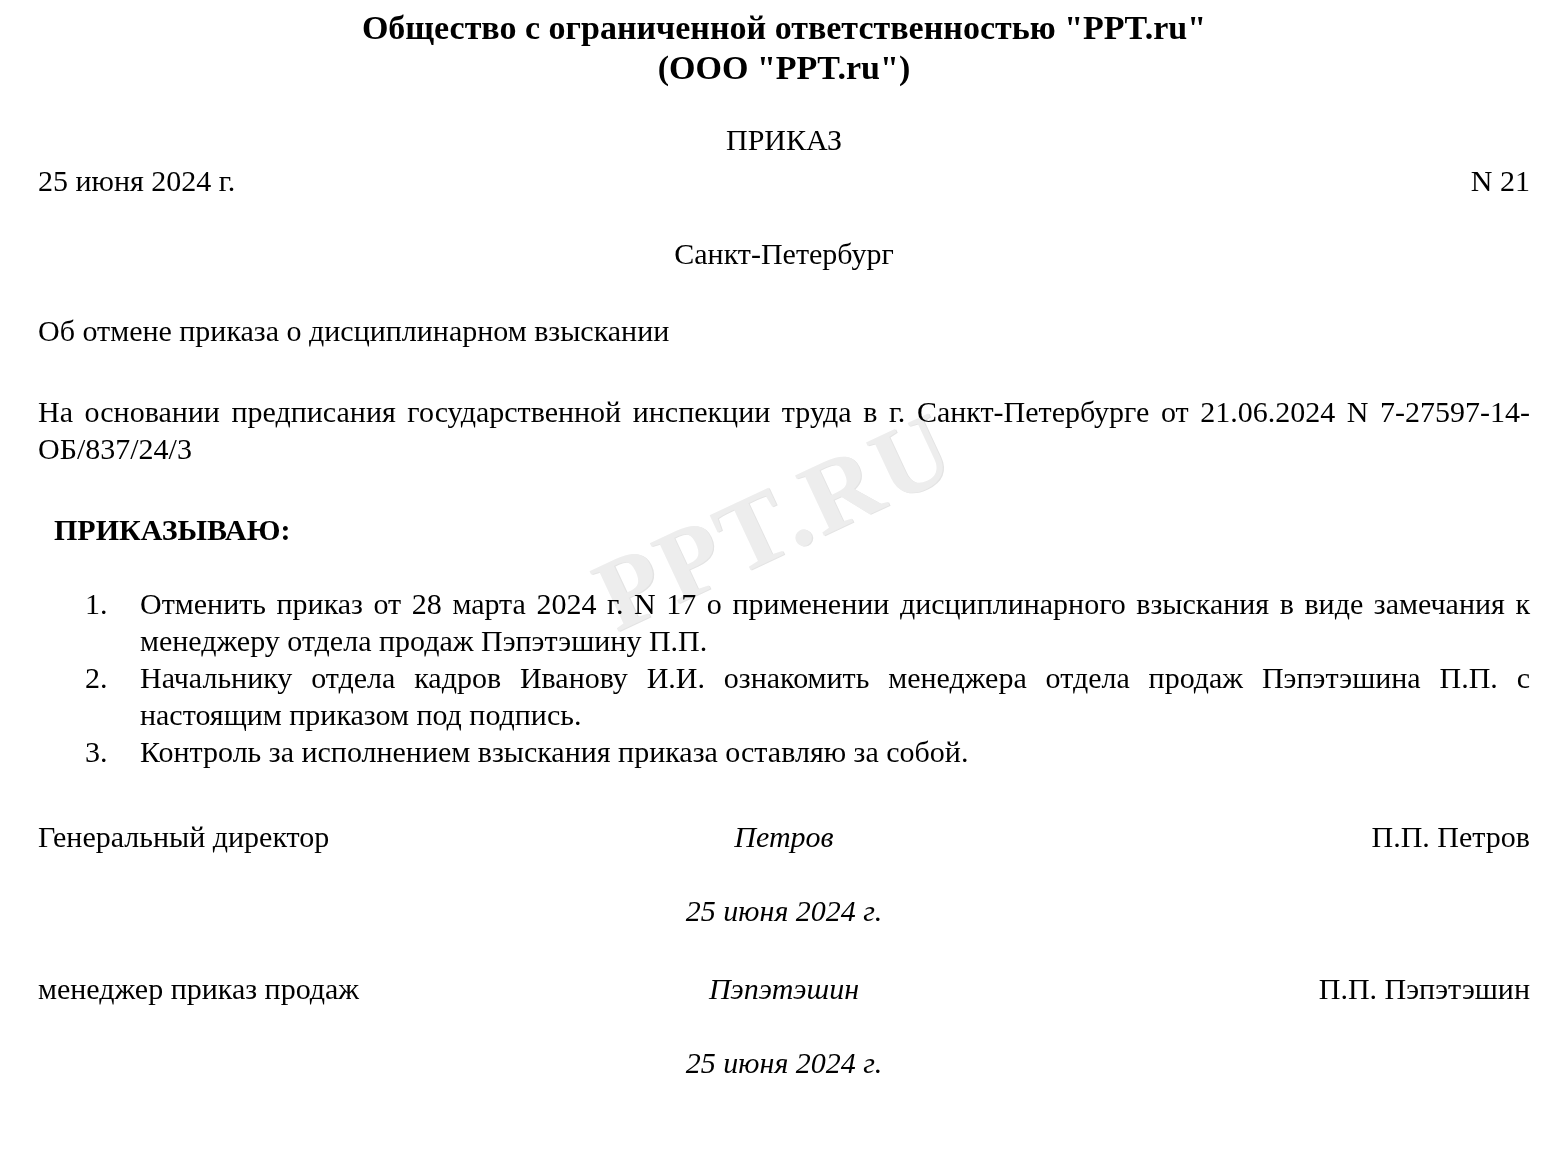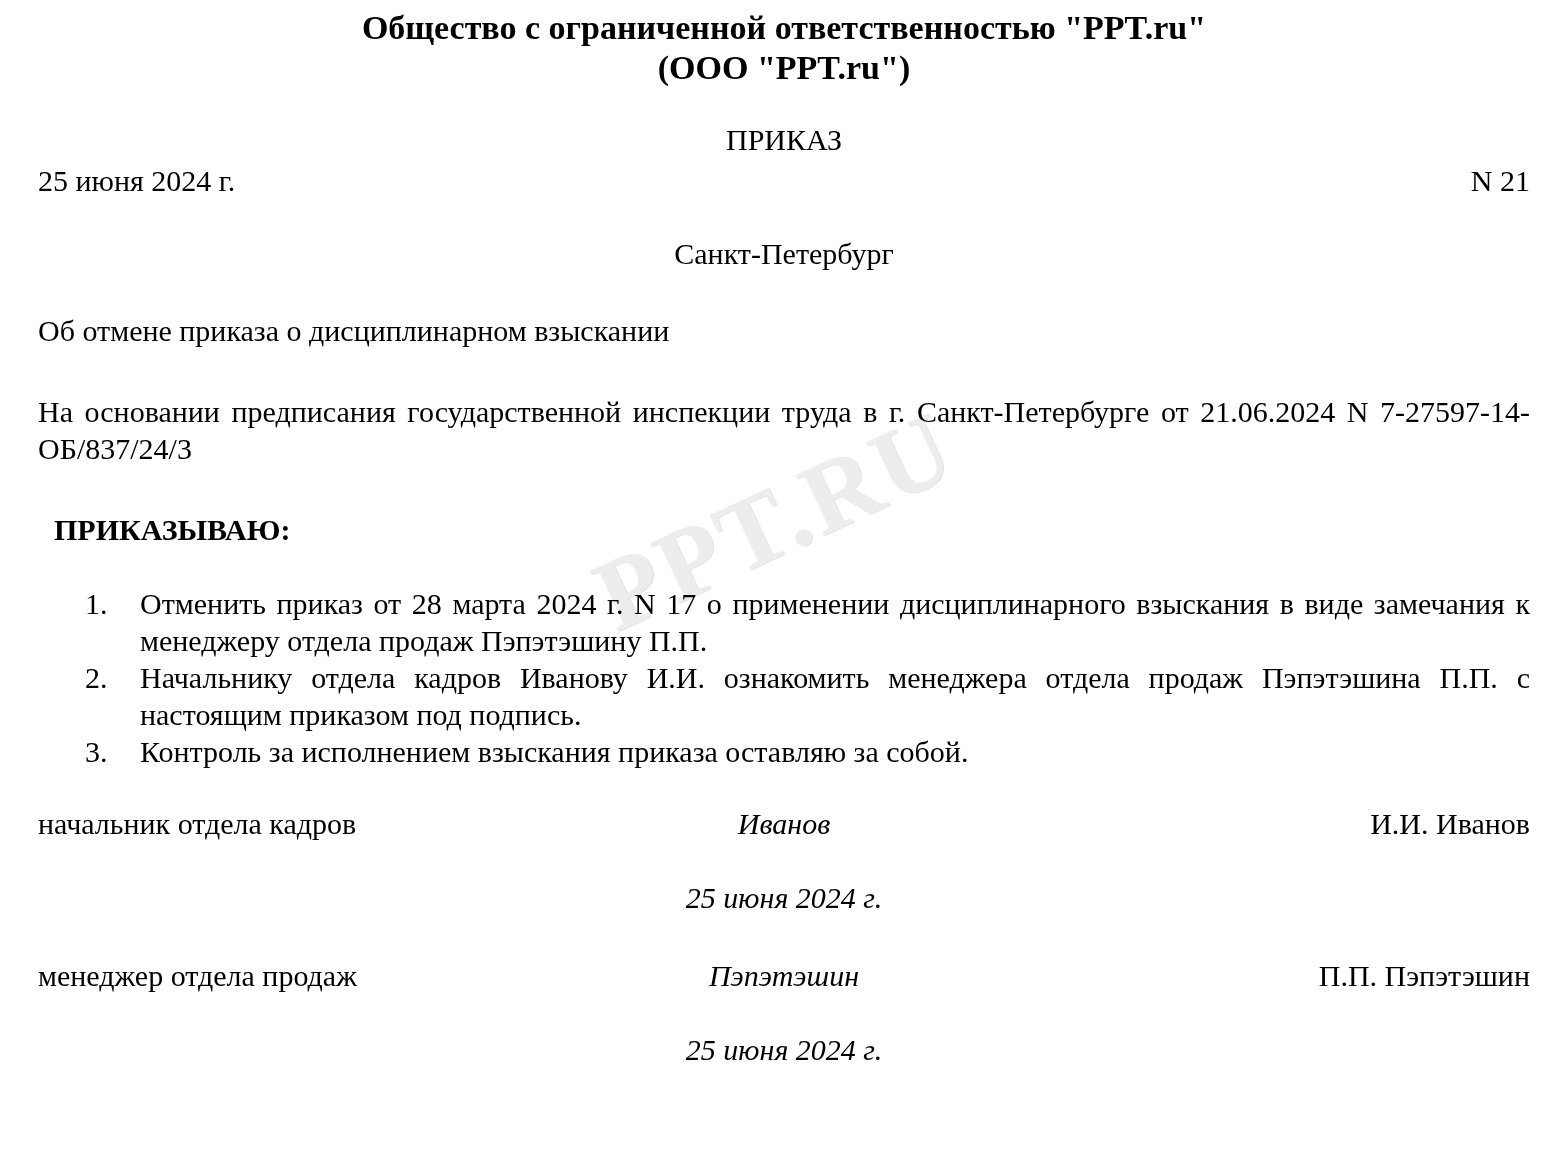--- a/index.html
+++ b/index.html
@@ -131,31 +131,31 @@
     <p class="basis">На основании предписания государственной инспекции труда в г. Санкт-Петербурге от 21.06.2024 N 7-27597-14-ОБ/837/24/3</p>
 
     <p class="order-word">ПРИКАЗЫВАЮ:</p>
 
     <ol class="order-list">
       <li>Отменить приказ от 28 марта 2024 г. N 17 о применении дисциплинарного взыскания в виде замечания к менеджеру отдела продаж Пэпэтэшину П.П.</li>
       <li>Начальнику отдела кадров Иванову И.И. ознакомить менеджера отдела продаж Пэпэтэшина П.П. с настоящим приказом под подпись.</li>
       <li>Контроль за исполнением взыскания приказа оставляю за собой.</li>
     </ol>
 
+    <div class="sig-row sig-row-1">
+      <span class="col-position">Генеральный директор</span>
+      <span class="col-signature">Петров</span>
+      <span class="col-name">П.П. Петров</span>
+    </div>
 
-    <div class="sig-row sig-row-2">
-      <span class="col-position">начальник отдела кадров</span>
-      <span class="col-signature">Иванов</span>
-      <span class="col-name">И.И. Иванов</span>
-    </div>
 
     <div class="sig-date">25 июня 2024 г.</div>
 
     <div class="sig-row sig-row-3">
-      <span class="col-position">менеджер отдела продаж</span>
+      <span class="col-position">менеджер приказ продаж</span>
       <span class="col-signature">Пэпэтэшин</span>
       <span class="col-name">П.П. Пэпэтэшин</span>
     </div>
 
     <div class="sig-date">25 июня 2024 г.</div>
 
   </div>
 </div>
 
 </body></html>

